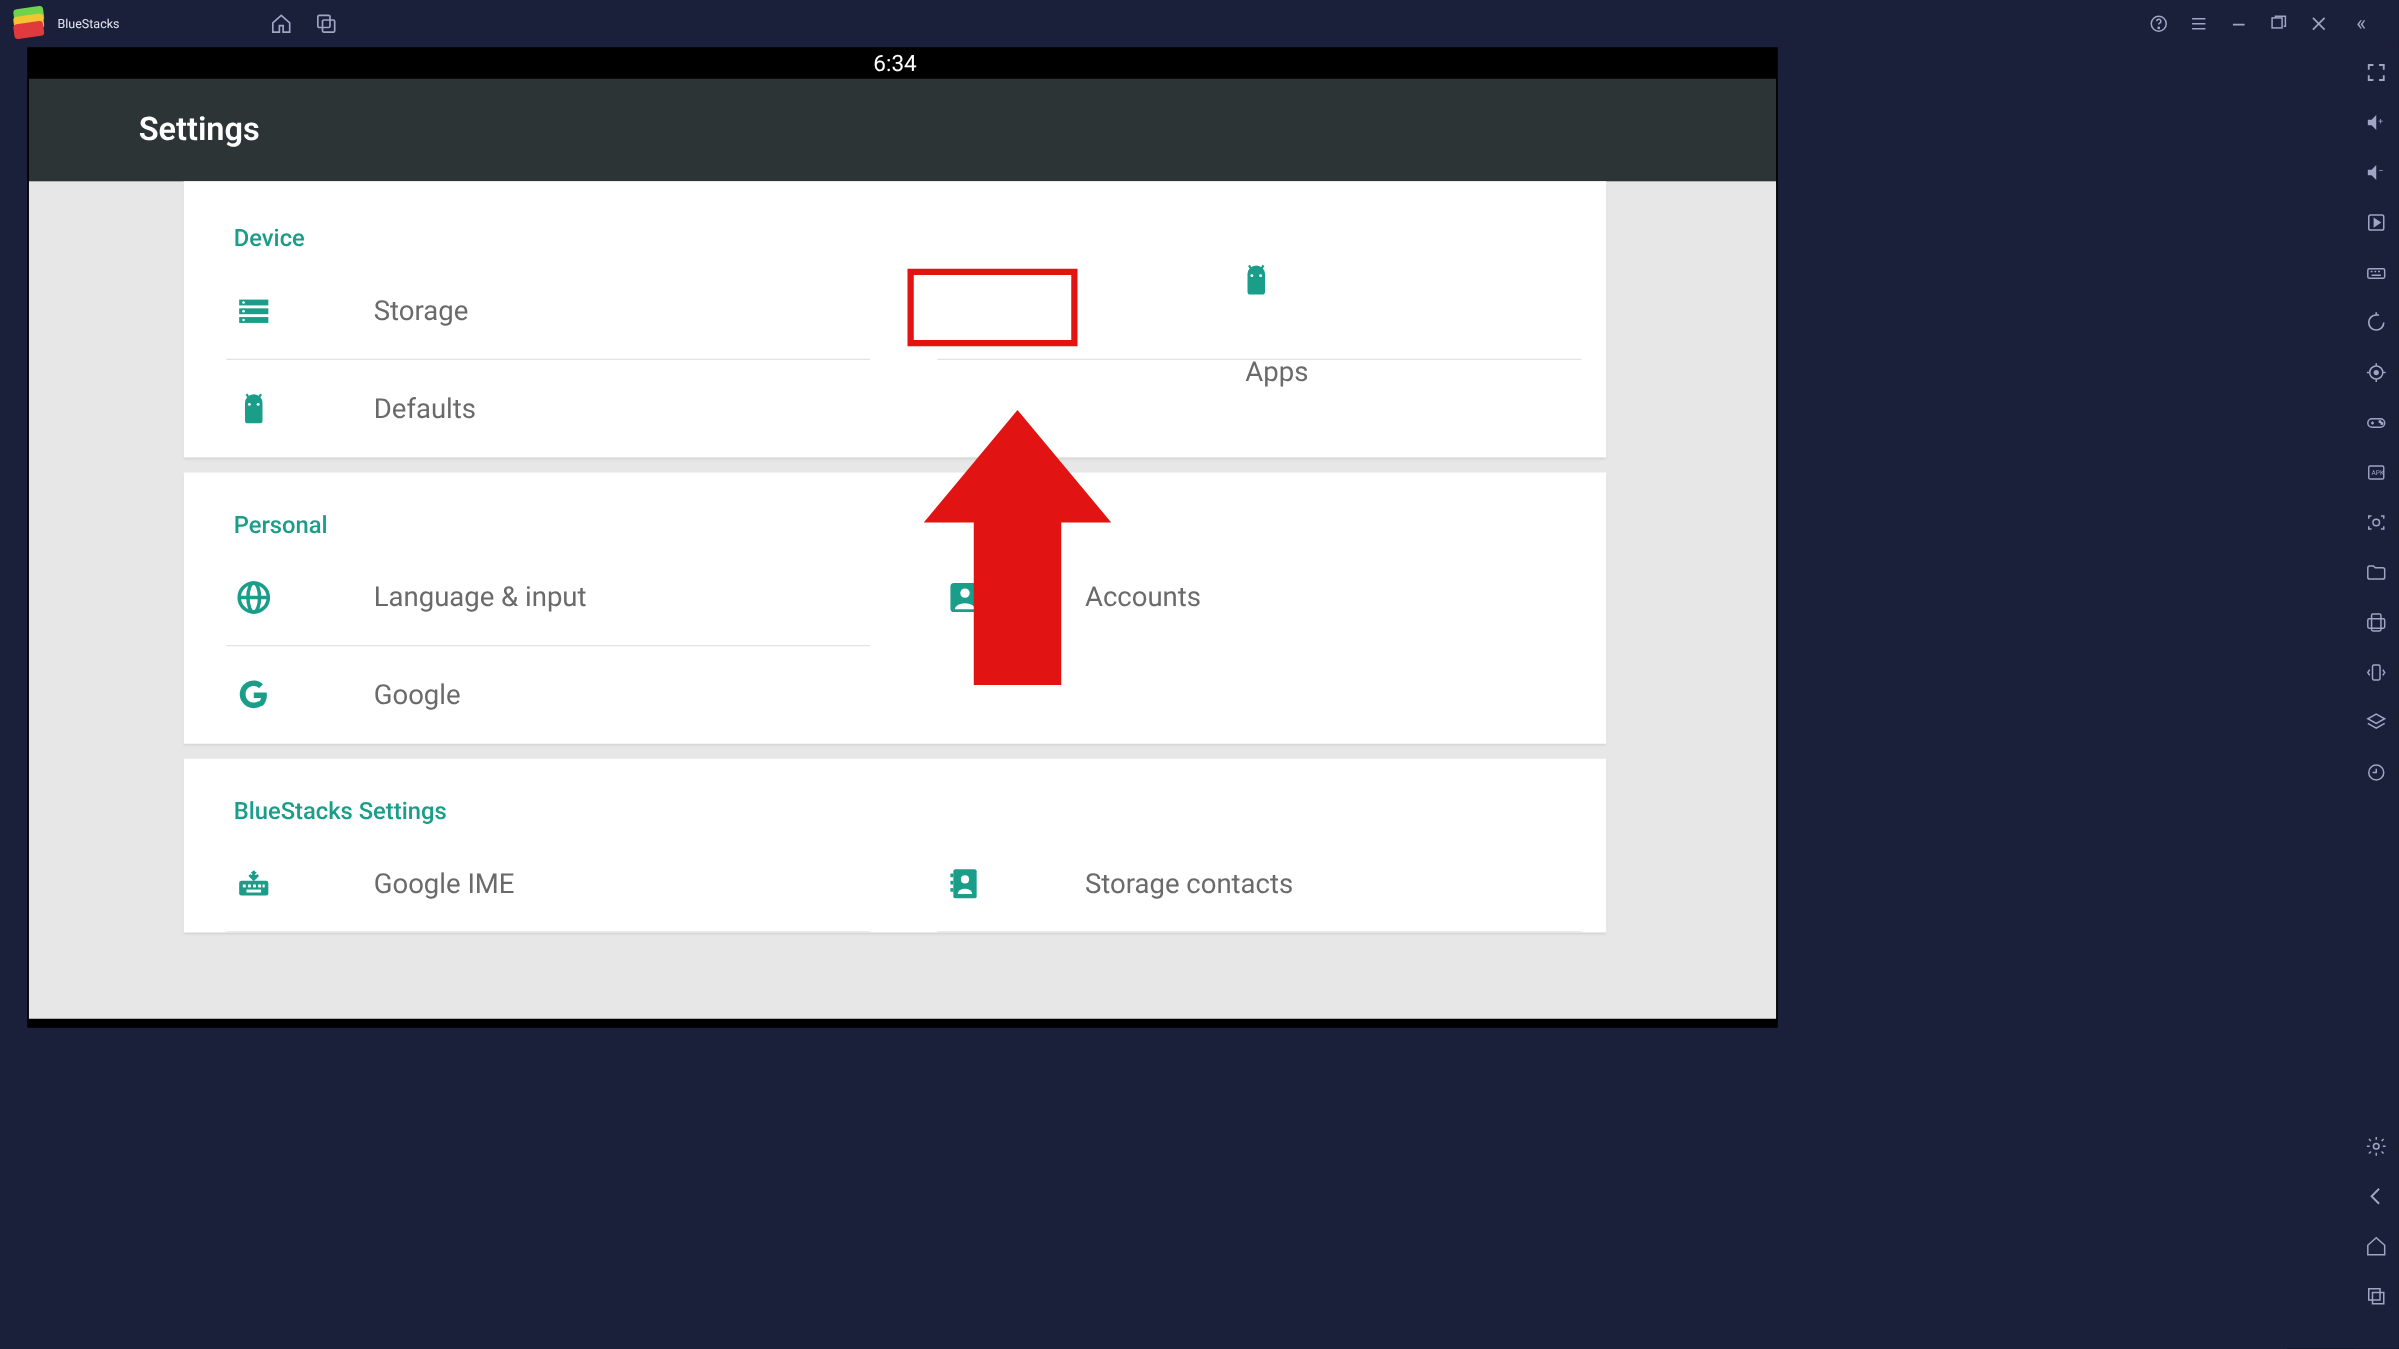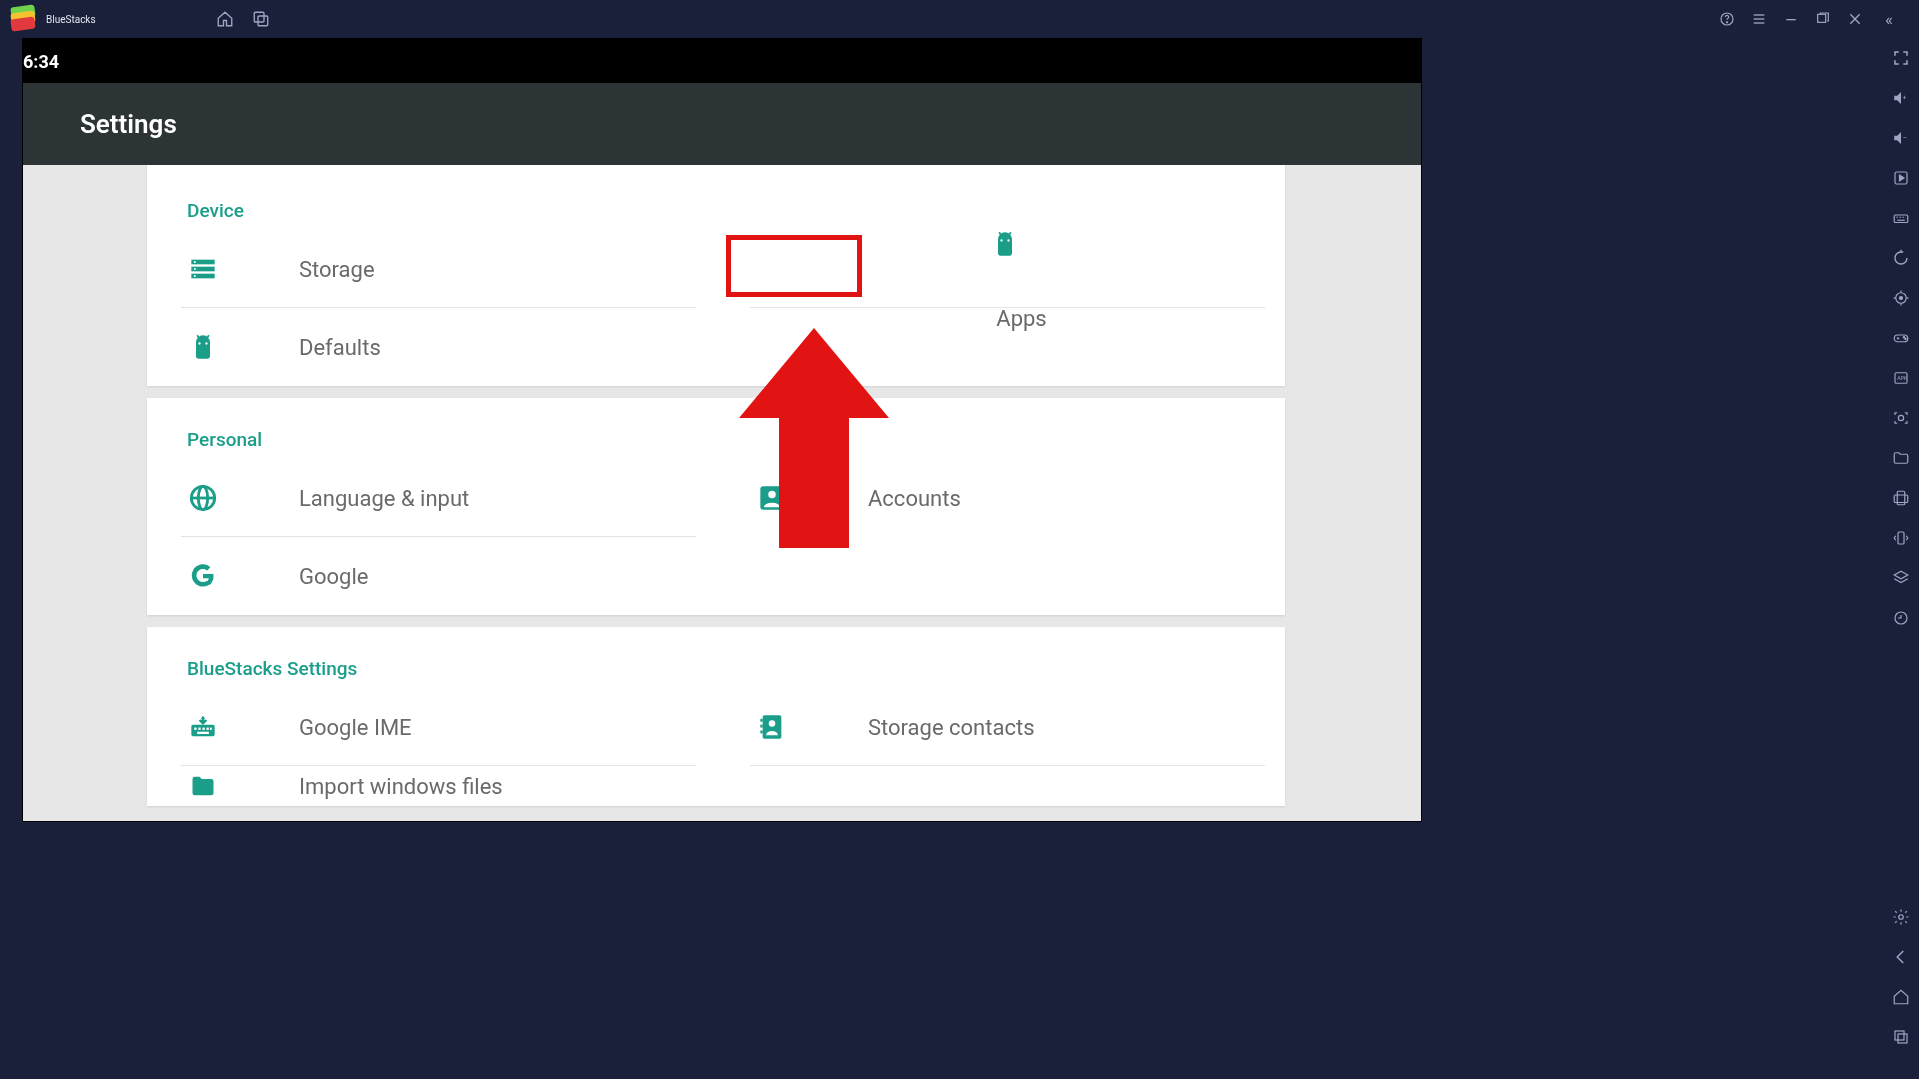--- a/index.html
+++ b/index.html
@@ -46,36 +46,36 @@
     left:22px; top:38px;
     width: 1400px;
     height: 784px;
     background:#000;
     border:1px solid #000;
     overflow:hidden;
   }
 
   
   .android-status {
-    height:44px;
+    height:24px;
     background:#000;
-    display:flex; justify-content:flex-start; align-items:center;
+    display:flex; justify-content:center; align-items:center;
     padding-right:12px;
     color:#fff;
     font-size:18px;
-    font-weight:700;
+    font-weight:400;
     font-family: Roboto, Arial, sans-serif;
   }
 
   
   .settings-header {
     height:82px;
     background:#2d3436;
     display:flex; align-items:center;
-    padding-left:57px;
+    padding-left:88px;
     color:#fff;
     font-size:26px;
     font-weight:600;
   }
 
   
   .settings-body {
     background:#e7e7e7;
     height: calc(100% - 112px);
     padding: 0px 0 0 0;
@@ -325,28 +325,20 @@
                     <rect x="4" y="2" width="16" height="20" rx="1.5"></rect>
                     <rect x="2" y="5" width="2" height="2.5" fill="#1a9e8a"></rect>
                     <rect x="2" y="10" width="2" height="2.5" fill="#1a9e8a"></rect>
                     <rect x="2" y="15" width="2" height="2.5" fill="#1a9e8a"></rect>
                     <circle cx="12" cy="9" r="2.8" fill="#fff"></circle>
                     <path d="M7 19 a5 3.5 0 0 1 10 0 Z" fill="#fff"></path>
                   </svg>
               </div>
               <div class="cell-label">Storage contacts</div>
             </div>
-            <div class="row" style="height:40px; overflow:hidden;">
-              <div class="cell-ico">
-                <svg viewBox="0 0 24 24" fill="#1a9e8a">
-                    <path d="M3 6 a2 2 0 0 1 2-2 h4 l2 2 h8 a2 2 0 0 1 2 2 v10 a2 2 0 0 1 -2 2 H5 a2 2 0 0 1 -2 -2 Z"></path>
-                  </svg>
-              </div>
-              <div class="cell-label">Import windows files</div>
-            </div>
           </div>
         </div>
 
       </div>
     </div>
   </div>
 
   <svg class="red-arrow" viewBox="0 0 150 220">
     <polygon points="75,0 150,90 110,90 110,220 40,220 40,90 0,90" fill="#e11313"></polygon>
   </svg>

